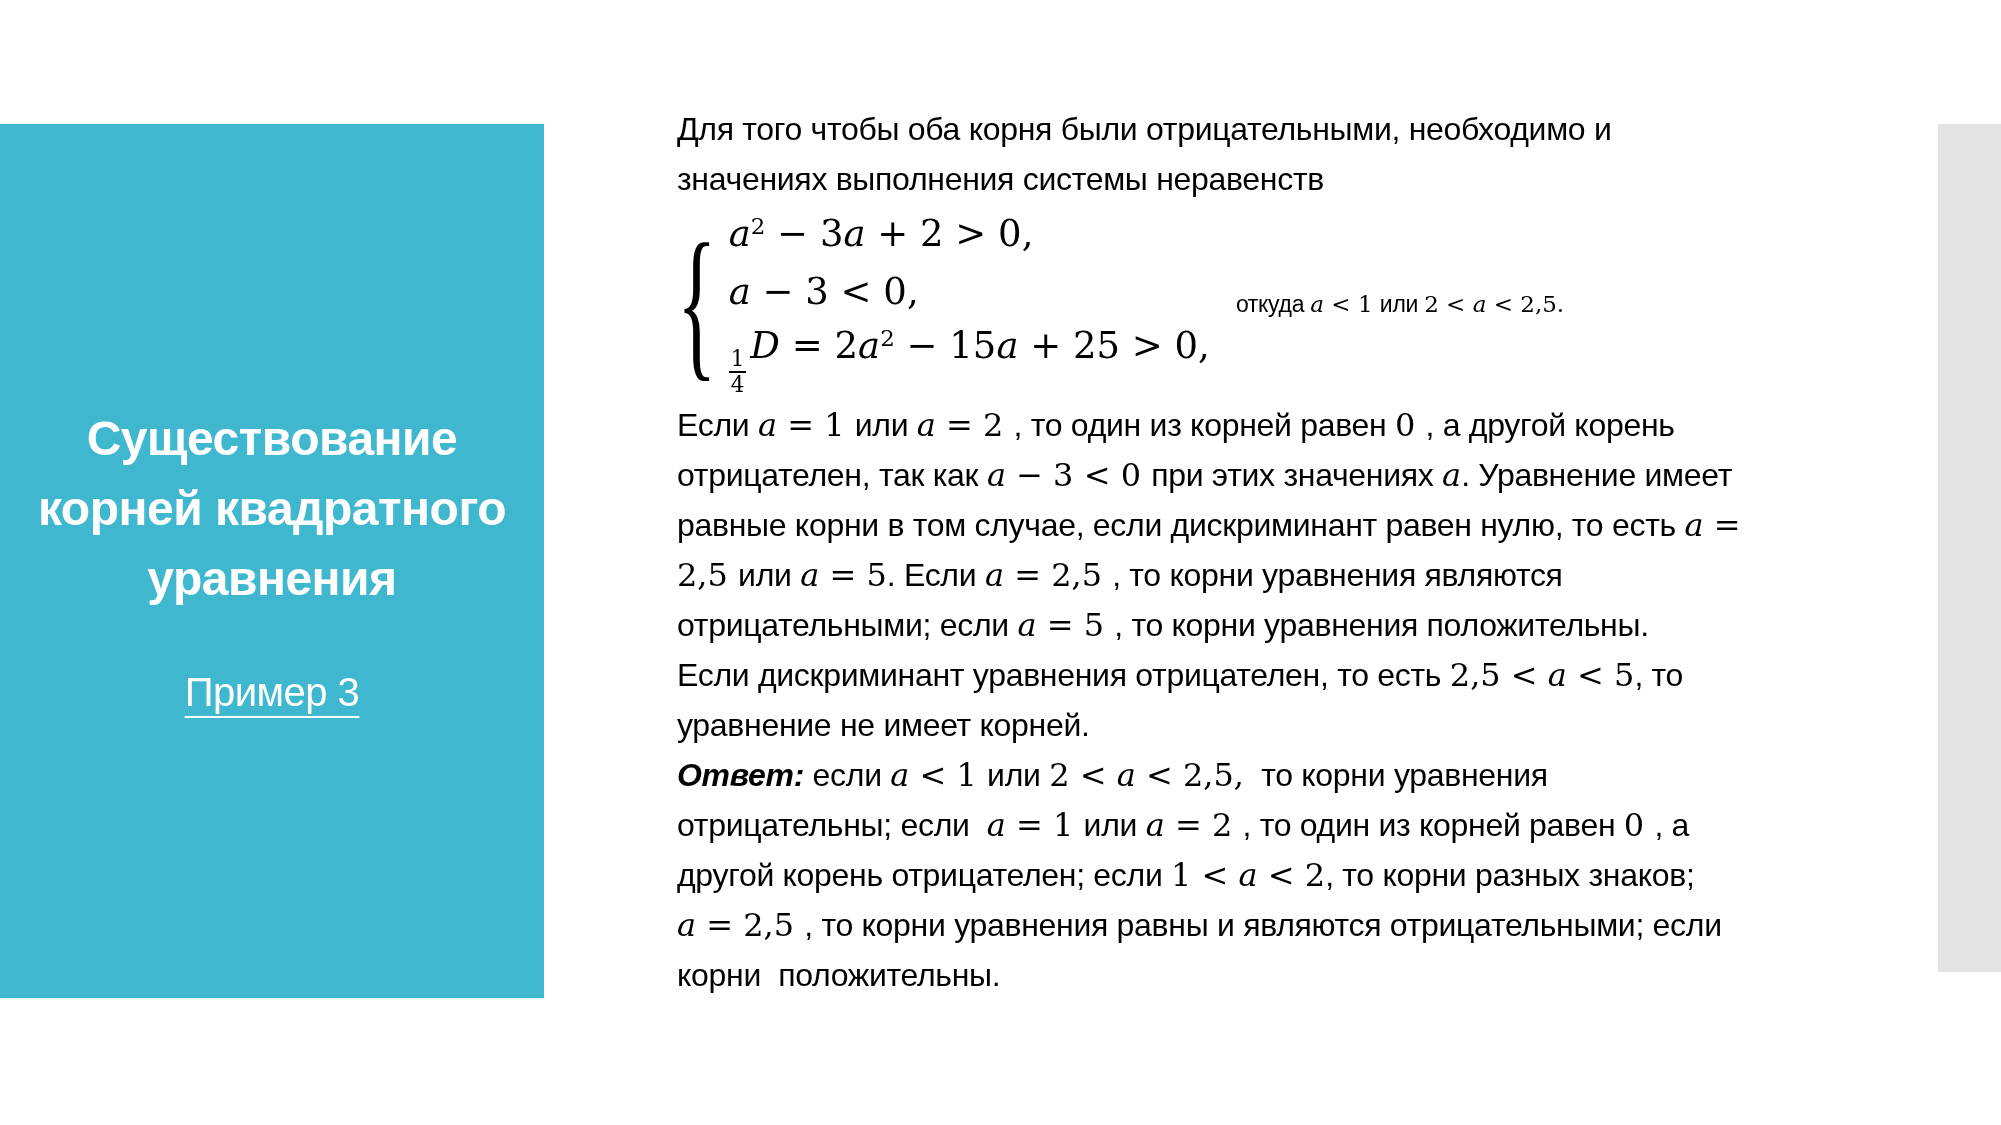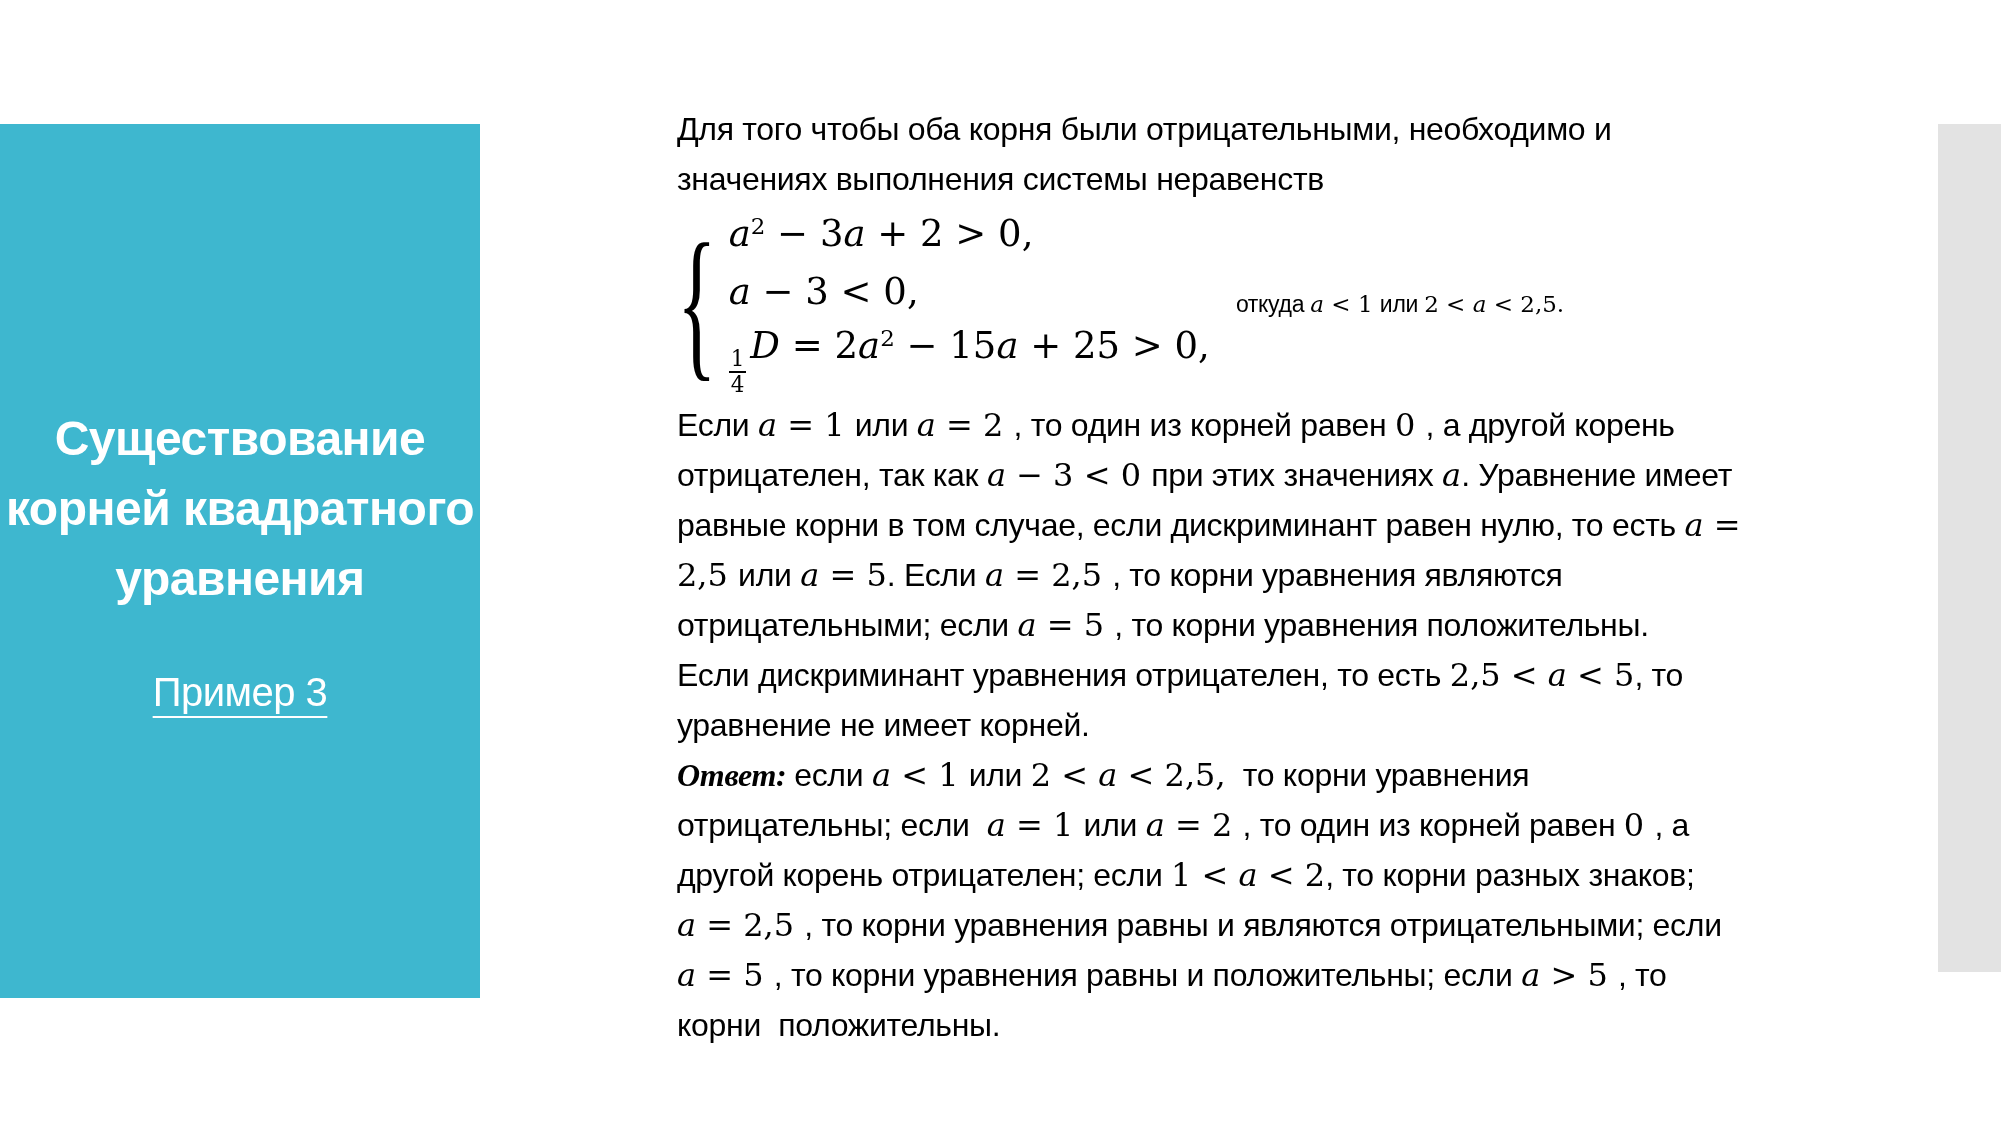--- a/index.html
+++ b/index.html
@@ -1,40 +1,40 @@
 <!DOCTYPE html>
 <html style="--accent: #3EB7CF; --strip: #E3E3E3; --text: #000000; --panel_text: #FFFFFF;"><head>
 <meta charset="utf-8">
 <style>
   *{margin:0;padding:0;box-sizing:border-box;}
   html,body{width:2001px;height:1125px;background:#fff;overflow:hidden;}
   .slide{position:relative;width:2001px;height:1125px;background:#fff;
          font-family:"Liberation Sans",sans-serif;color:var(--text,#000);}
 
   
-  .sidebar{position:absolute;left:0;top:124px;width:480px;height:874px;
+  .sidebar{position:absolute;left:0;top:124px;width:544px;height:874px;
            background:var(--accent,#3EB7CF);display:flex;flex-direction:column;
            align-items:center;padding-top:280px;}
   .title{font-size:48px;line-height:70px;font-weight:700;color:var(--panel_text,#fff);
          text-align:center;letter-spacing:-0.5px;}
   .title-line{display:block;}
   .example-link{margin-top:56px;font-size:40px;font-weight:400;color:var(--panel_text,#fff);
                 text-align:center;text-decoration:underline;text-underline-offset:10px;
                 text-decoration-thickness:2px;cursor:pointer;letter-spacing:-0.5px;}
 
   
   .right-strip{position:absolute;left:1938px;top:124px;width:63px;height:848px;
                background:var(--strip,#E3E3E3);}
 
   
   .content{position:absolute;left:677px;top:104px;width:1200px;
            font-size:32px;line-height:50px;letter-spacing:-0.3px;}
   .tl{white-space:nowrap;}
   .t{font-family:Liberation Sans, sans-serif;}
-  .b{font-family:Liberation Serif, serif;font-weight:700;font-style:italic;}
+  .b{font-family:Liberation Sans, sans-serif;font-weight:700;font-style:italic;}
   .m{font-family:"DejaVu Serif",serif;font-style:italic;letter-spacing:0;}
   .n{font-family:"DejaVu Serif",serif;letter-spacing:0;}
   .sup{font-size:0.62em;position:relative;top:-0.55em;letter-spacing:0;}
 
   
   .system{display:flex;align-items:center;margin:10px 0;height:176px;}
   .brace{font-family:"Liberation Serif",serif;font-size:150px;line-height:1.1;
          transform:scaleX(.55) scaleY(1.12);transform-origin:left center;
          margin-right:-20px;font-weight:400;}
   .eqs{min-width:480px;text-align:left;font-size:37px;line-height:54px;}
@@ -85,19 +85,18 @@
         <div class="tl"><span class="n">2,5 </span><span class="t">или </span><span class="m">a</span><span class="n"> = 5</span><span class="t">. Если </span><span class="m">a</span><span class="n"> = 2,5 </span><span class="t">, то корни уравнения являются</span></div>
         <div class="tl"><span class="t">отрицательными; если </span><span class="m">a</span><span class="n"> = 5 </span><span class="t">, то корни уравнения положительны.</span></div>
         <div class="tl"><span class="t">Если дискриминант уравнения отрицателен, то есть </span><span class="n">2,5 &lt; </span><span class="m">a</span><span class="n"> &lt; 5</span><span class="t">, то</span></div>
         <div class="tl"><span class="t">уравнение не имеет корней.</span></div>
       </div>
     <div class="para">
         <div class="tl"><span class="b">Ответ: </span><span class="t">если </span><span class="m">a</span><span class="n"> &lt; 1 </span><span class="t">или </span><span class="n">2 &lt; </span><span class="m">a</span><span class="n"> &lt; 2,5,</span><span class="t">&nbsp; то корни уравнения</span></div>
         <div class="tl"><span class="t">отрицательны; если &nbsp;</span><span class="m">a</span><span class="n"> = 1 </span><span class="t">или </span><span class="m">a</span><span class="n"> = 2 </span><span class="t">, то один из корней равен </span><span class="n">0 </span><span class="t">, а</span></div>
         <div class="tl"><span class="t">другой корень отрицателен; если </span><span class="n">1 &lt; </span><span class="m">a</span><span class="n"> &lt; 2</span><span class="t">, то корни разных знаков;</span></div>
         <div class="tl"><span class="m">a</span><span class="n"> = 2,5 </span><span class="t">, то корни уравнения равны и являются отрицательными; если</span></div>
-        <div class="tl"><span class="m">a</span><span class="n"> = 5 </span><span class="t">, то корни уравнения равны и положительны; если </span><span class="m">a</span><span class="n"> &gt; 5 </span><span class="t">, то</span></div>
         <div class="tl"><span class="t">корни &nbsp;положительны.</span></div>
       </div>
   </main>
 
   <div class="right-strip"></div>
 </div>
 
 </body></html>

